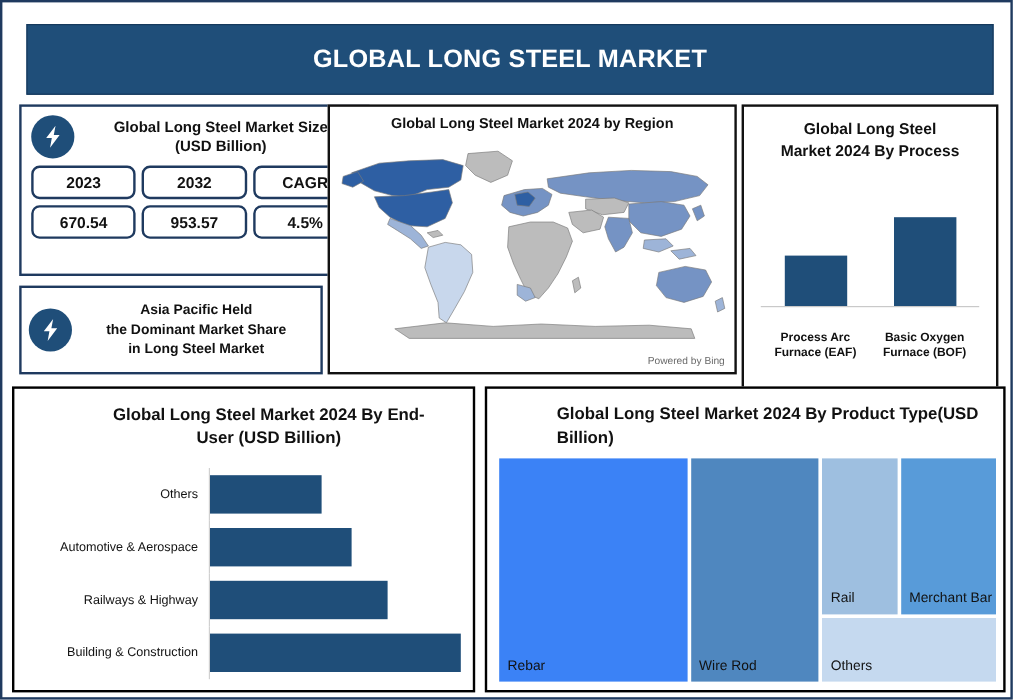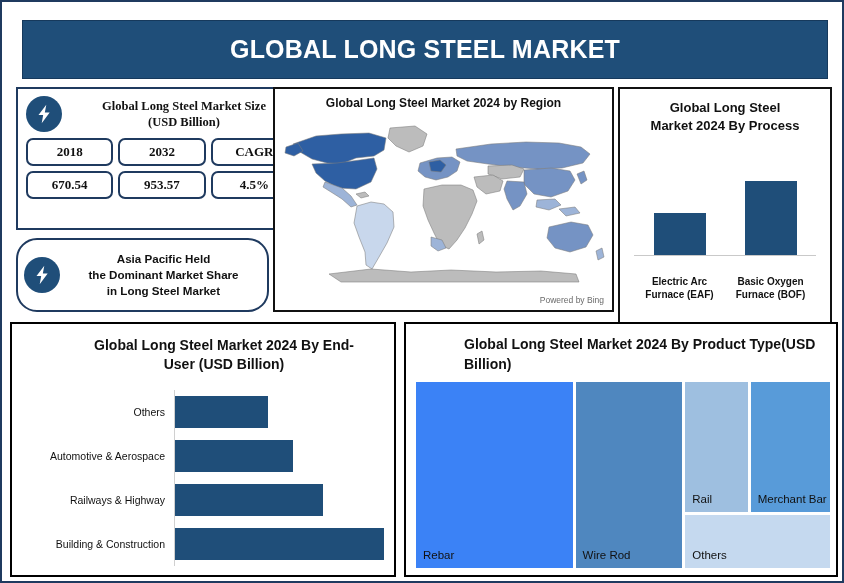--- a/index.html
+++ b/index.html
@@ -5,31 +5,31 @@
   html,body{margin:0;padding:0;background:#ffffff;}
   body{width:844px;height:583px;font-family:"Liberation Sans",sans-serif;overflow:hidden;}
 
   #frame{position:relative;width:844px;height:583px;box-sizing:border-box;
          border:2px solid #1f3a5f;background:#ffffff;}
 
   
   #header{position:absolute;left:20px;top:18px;width:804px;height:57px;
           background:#1f4e79;border:1px solid #16395c;
           display:flex;align-items:center;justify-content:center;}
-  #header-title{color:#ffffff;font-size:25px;font-weight:bold;letter-spacing:.2px;
+  #header-title{color:#ffffff;font-size:21px;font-weight:bold;letter-spacing:.2px;
                 font-family:"Liberation Sans",sans-serif;white-space:nowrap;}
 
   
   .panel{position:absolute;box-sizing:border-box;background:#ffffff;}
   .panel-navy{border:2px solid #1f3a5f;}
   .panel-black{border:2px solid #000000;}
 
   
-  #panel-size{left:14px;top:85px;width:292px;height:143px;font-family:Liberation Serif, serif;}
-  #panel-apac{left:14px;top:236px;width:253px;height:74px;border-radius:21px;}
+  #panel-size{left:14px;top:85px;width:292px;height:143px;}
+  #panel-apac{left:14px;top:236px;width:253px;height:74px;}
 
   .bolt-badge{width:36px;height:36px;border-radius:50%;background:#1f4e79;
               display:flex;align-items:center;justify-content:center;flex:0 0 36px;}
   .bolt-badge svg{display:block;}
 
   #size-head{display:flex;align-items:center;gap:7px;padding:7px 7px 0 8px;}
   #size-head-text{font-size:12.5px;font-weight:bold;color:#111;line-height:16px;text-align:center;flex:1;}
 
   #size-grid{display:grid;grid-template-columns:1fr 1fr 1fr;grid-template-rows:28px 28px;
              gap:5px;padding:6px 8px 8px 8px;}
@@ -100,21 +100,21 @@
         <svg width="22" height="22" viewBox="0 0 24 24" aria-hidden="true">
           <path d="M14.5 2 L6 13.2 h5.1 L9.5 22 L18.2 10.4 H12.9 Z" fill="#ffffff"></path>
         </svg>
       </div>
       <div id="size-head-text">
         <div>Global Long Steel Market Size</div>
         <div>(USD Billion)</div>
       </div>
     </div>
     <div id="size-grid">
-      <div class="size-cell">2018</div>
+      <div class="size-cell">2023</div>
       <div class="size-cell">2032</div>
       <div class="size-cell">CAGR</div>
       <div class="size-cell">670.54</div>
       <div class="size-cell">953.57</div>
       <div class="size-cell">4.5%</div>
     </div>
   </div>
 
   <div class="panel panel-navy" id="panel-apac">
     <div id="apac-inner">
@@ -191,21 +191,21 @@
     </div>
     <div id="process-plot">
       <div id="process-bars">
         <div class="pbar" id="pbar-eaf" style="height: 57%; background: rgb(31, 78, 121);"></div>
         <div class="pbar" id="pbar-bof" style="height: 100%; background: rgb(31, 78, 121);"></div>
       </div>
       <div id="process-axis"></div>
     </div>
     <div id="process-labels">
       <div class="plabel">
-        <div>Electric Arc</div>
+        <div>Process Arc</div>
         <div>Furnace (EAF)</div>
       </div>
       <div class="plabel">
         <div>Basic Oxygen</div>
         <div>Furnace (BOF)</div>
       </div>
     </div>
   </div>
 
   <div class="panel panel-black" id="panel-enduser">

